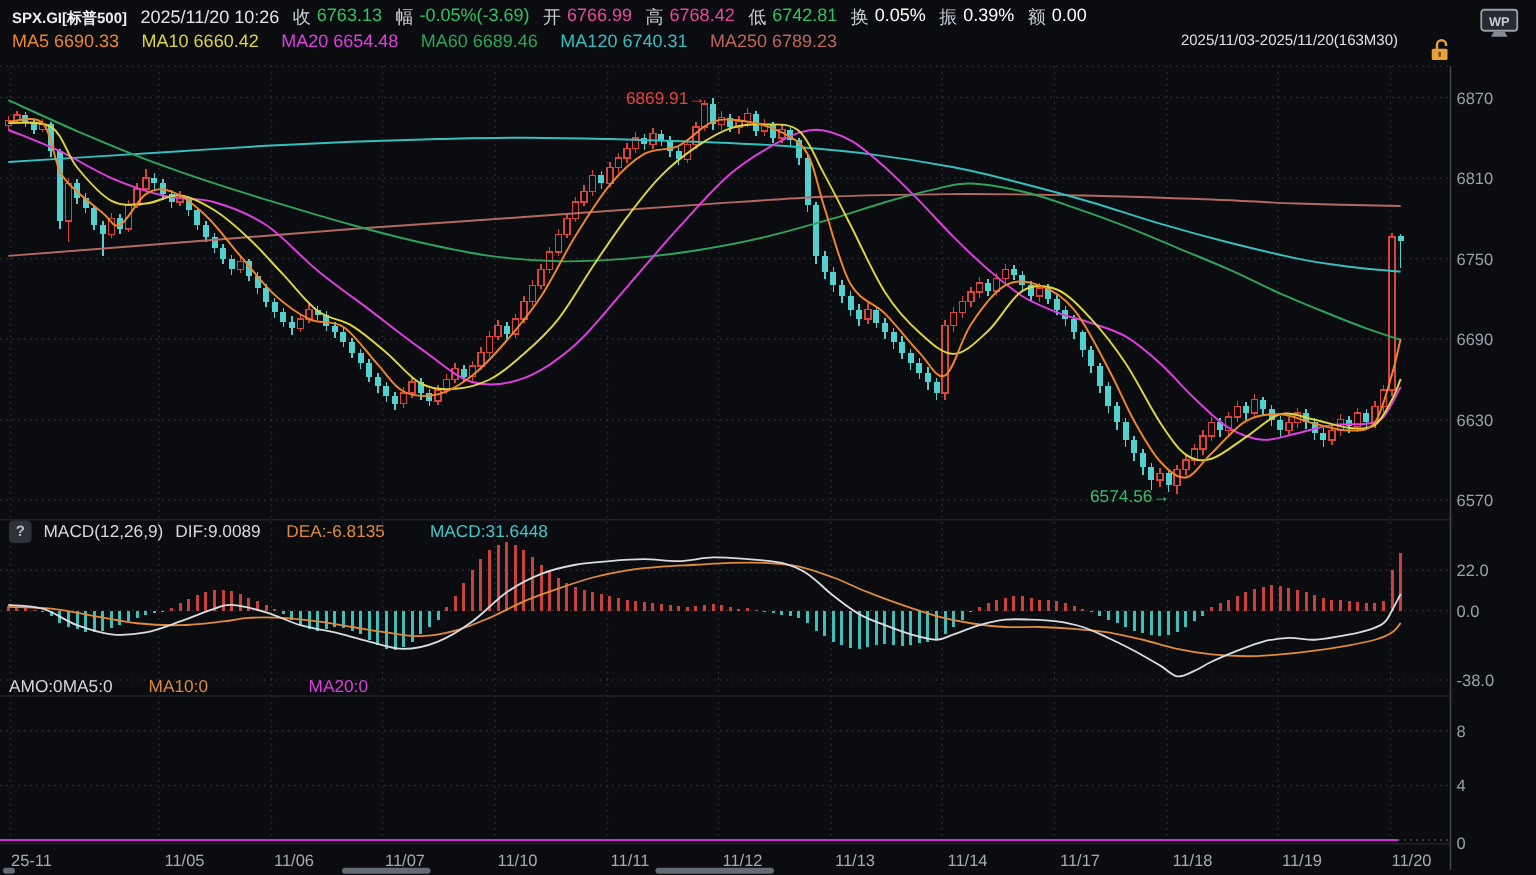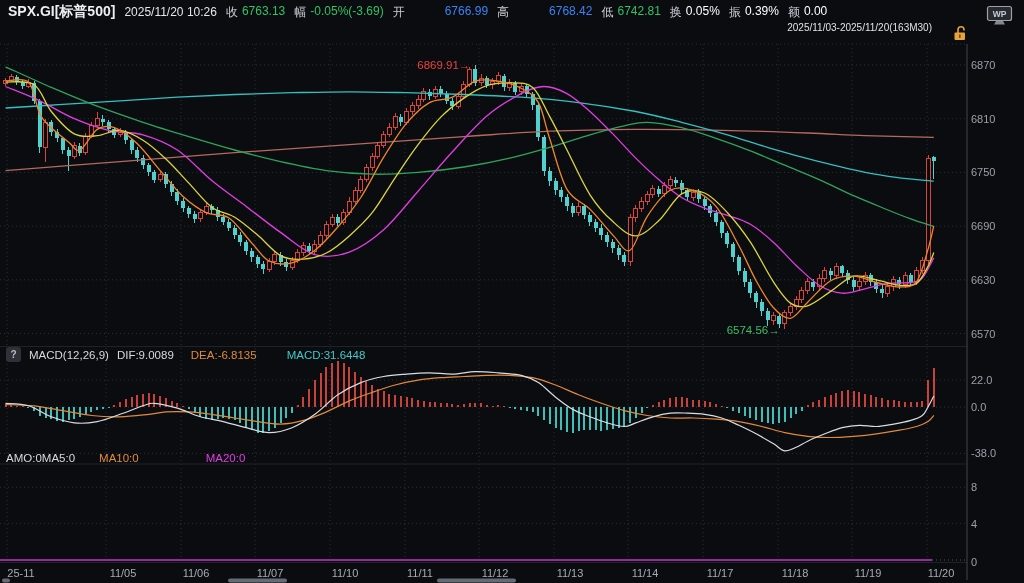--- a/index.html
+++ b/index.html
@@ -1,24 +1,24 @@
 <!DOCTYPE html>
 <html><head>
 <meta charset="utf-8">
 <style>
   html,body{margin:0;padding:0;background:#0b0c10;}
   body{width:1024px;height:583px;overflow:hidden;font-family:"Liberation Sans",sans-serif;}
   #app{position:relative;width:1024px;height:583px;background:#0b0c10;}
   #chart{position:absolute;left:0;top:0;z-index:1;}
   .hdr1{position:absolute;top:3px;left:8px;display:flex;gap:9px;align-items:baseline;font-size:12px;color:#c9cdd5;white-space:nowrap;z-index:5;}
   .hdr1 .pair{display:flex;gap:4px;}
-  .sym{font-weight:bold;color:#eceef2;font-size:14px;}
+  .sym{font-weight:bold;color:#eceef2;font-size:10px;}
   .dt{color:#e2e5ea;}
   .c-green{color:#2fc365;}
-  .c-red{color:#3b82f6;margin-left:36px;}
+  .c-red{color:#ec4899;}
   .c-white{color:#ffffff;}
   .hdr2{position:absolute;top:20px;left:8px;display:flex;gap:15px;font-size:12px;white-space:nowrap;z-index:5;}
   .range{position:absolute;top:22px;right:92px;font-size:10px;color:#dfe2e7;z-index:5;}
   .wp{position:absolute;top:5px;right:10px;z-index:5;}
   .lock{position:absolute;top:25px;right:55px;z-index:5;}
   .macd-hdr{position:absolute;top:347px;left:6px;display:flex;gap:8px;align-items:center;font-size:11.5px;white-space:nowrap;z-index:5;}
   .macd-hdr .tight{display:flex;gap:17px;}
   .help{width:15px;height:15px;background:#2e3138;color:#b9bec6;border-radius:3px;display:flex;align-items:center;justify-content:center;font-size:10px;font-weight:bold;}
   .lbl-white{color:#d6d9df;}
   .lbl-orange{color:#e08a3c;}
@@ -648,20 +648,28 @@
     <span class="pair">
         <span>振</span>
         <span class="c-white">0.39%</span>
       </span>
     <span class="pair">
         <span>额</span>
         <span class="c-white">0.00</span>
       </span>
   </div>
 
+  <div class="hdr2" id="ma-row">
+      <span style="color: rgb(240, 134, 42);">MA5 6690.33</span>
+      <span style="color: rgb(221, 213, 62);">MA10 6660.42</span>
+      <span style="color: rgb(225, 62, 225);">MA20 6654.48</span>
+      <span style="color: rgb(47, 163, 92);">MA60 6689.46</span>
+      <span style="color: rgb(54, 191, 191);">MA120 6740.31</span>
+      <span style="color: rgb(192, 101, 90);">MA250 6789.23</span>
+    </div>
 
   <div class="range">2025/11/03-2025/11/20(163M30)</div>
 
   <div class="wp">
     <svg width="28" height="21">
       <rect x="1.5" y="1.5" width="24" height="14" rx="2" fill="#272a30" stroke="#9ba0a8" stroke-width="1.2"></rect>
       <text x="13.5" y="12" text-anchor="middle" font-size="8.5" font-weight="bold" fill="#c7ccd3" font-family="Liberation Sans, sans-serif">WP</text>
       <path d="M10 16 h7 l2 3.5 h-11 z" fill="#858a92"></path>
     </svg>
   </div>

